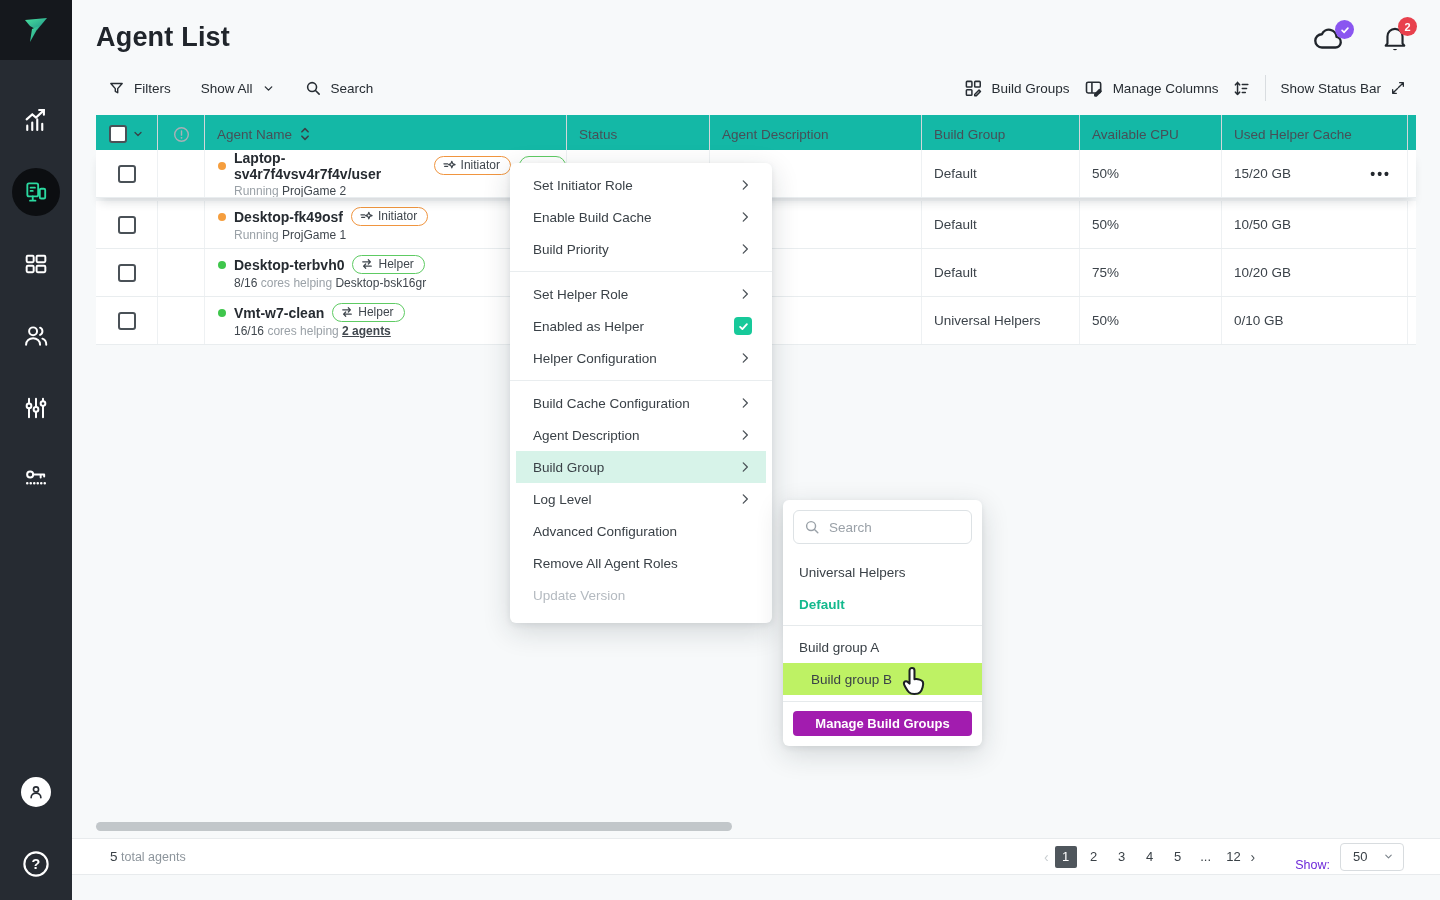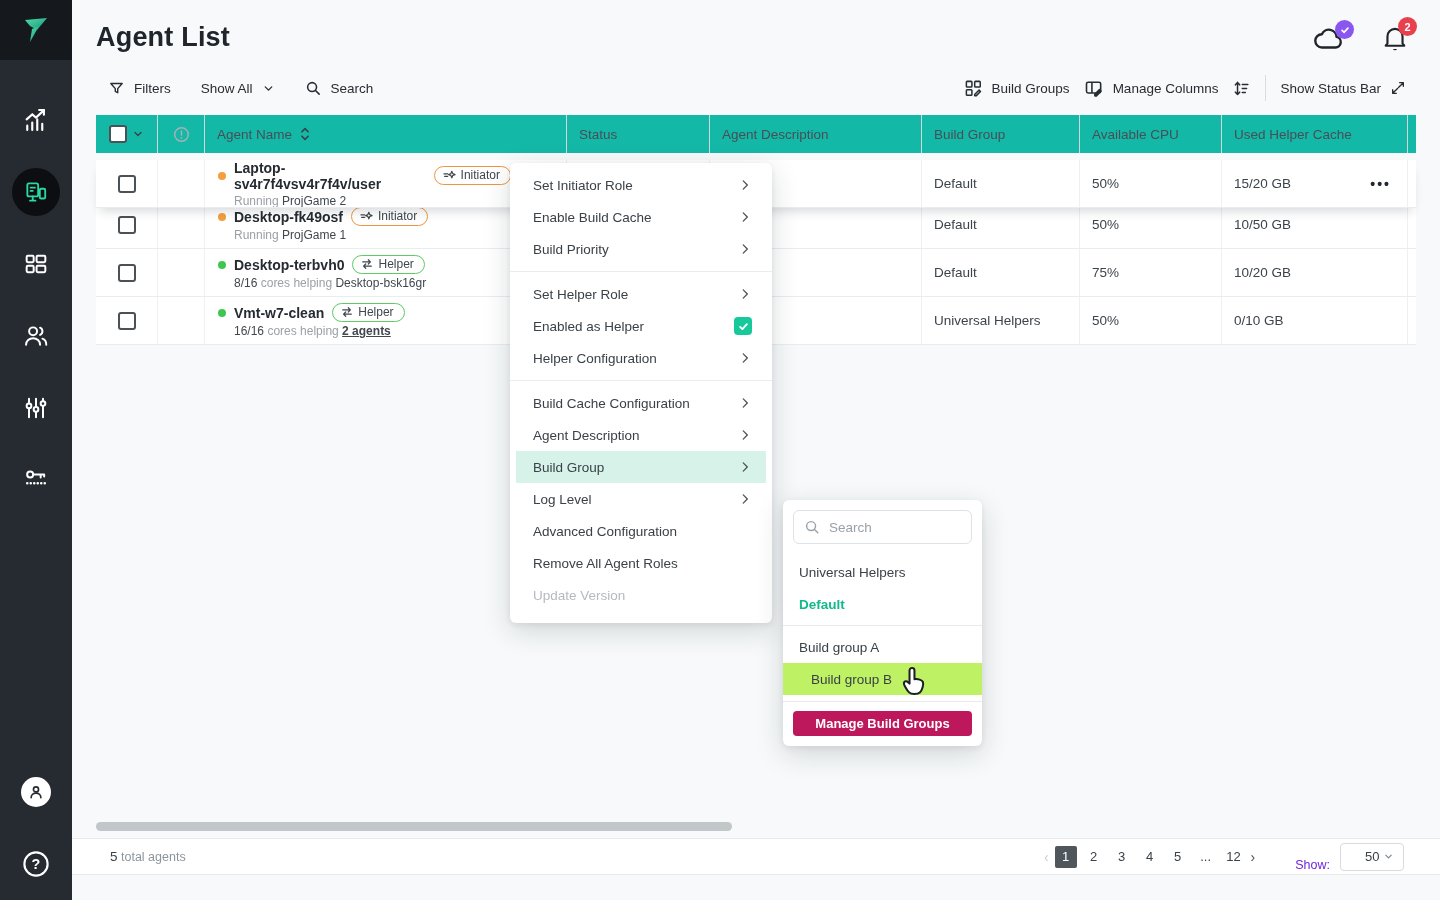--- a/index.html
+++ b/index.html
@@ -62,37 +62,37 @@
               box-shadow:0 8px 28px rgba(25,35,45,.16), 0 2px 6px rgba(25,35,45,.08); z-index:60; padding-top:10px; }
   .search-box { margin:0 10px; height:34px; border:1.5px solid #dde2e5; border-radius:6px; display:flex; align-items:center; gap:8px; padding:0 10px; }
   .search-box input { border:none; outline:none; width:110px; font-size:13.5px; color:#3a4147; font-family:"Liberation Sans",sans-serif; background:transparent; }
   .search-box input::placeholder { color:#9aa1a8; }
   .sub-opts { margin-top:12px; }
   .sub-opt { height:32px; display:flex; align-items:center; padding:0 16px; font-size:13.5px; color:#3a4147; cursor:pointer; }
   .sub-opt.selected { color:#13b98d; font-weight:bold; }
   .sub-opt.hovered { background:#bef264;padding-left:28px; }
   .sub-div { border-top:1px solid #e6eaec; margin:5px 0; }
   .manage-wrap { border-top:1px solid #e6eaec; margin-top:6px; padding:9px 10px 10px 10px; }
-  .manage-btn { width:100%; height:25px; background:#be185d; color:#fff; font-weight:bold; font-size:13px; border:none; border-radius:4px; cursor:pointer; font-family:"Liberation Sans",sans-serif; }
+  .manage-btn { width:100%; height:25px; background:#a21caf; color:#fff; font-weight:bold; font-size:13px; border:none; border-radius:4px; cursor:pointer; font-family:"Liberation Sans",sans-serif; }
   .hand-cursor { position:absolute; left:897px; top:666px; z-index:70; }
 
   
   .hscrollbar { position:absolute; left:96px; top:822px; width:636px; height:9px; border-radius:5px; background:#c2c7ca; z-index:4; cursor:pointer; }
   .footer { position:absolute; left:72px; right:0; top:838px; height:37px; background:#fff; border-top:1px solid #e8ebed; border-bottom:1px solid #e8ebed; display:flex; align-items:center; z-index:3; }
   .total { margin-left:38px; font-size:12.5px; color:#8d959c; }
   .total b { color:#3a4147; font-weight:normal; font-size:13.5px; }
   .pager { margin-left:auto; display:flex; align-items:center; gap:6px; }
   .page-cell { min-width:22px; height:22px; display:flex; align-items:center; justify-content:center; font-size:13px; color:#3a4147; cursor:pointer; padding:0 3px; }
   .page-cell.active { background:#4f565c; color:#fff; border-radius:2px; }
   .pg-arrow { font-size:14px; cursor:pointer; }
   .pg-prev { color:#c9ced1; }
   .pg-next { color:#4a5157; }
   .show-group { display:flex; align-items:center; gap:10px; margin-left:40px; margin-right:36px; }
   .show-label { font-size:12.5px; color:#6d28d9;margin-top:17px; }
-  .size-select { width:64px; height:28px; border:1px solid #d8dcdf; border-radius:4px; background:#fff; display:flex; align-items:center; justify-content:space-between; padding:0 9px 0 24px; font-size:13px; color:#3a4147; cursor:pointer; }
+  .size-select { width:64px; height:28px; border:1px solid #d8dcdf; border-radius:4px; background:#fff; display:flex; align-items:center; justify-content:space-between; padding:0 9px 0 12px; font-size:13px; color:#3a4147; cursor:pointer; }
 
   svg { display:block; }
 </style>
 </head>
 <body>
 
 <div class="app">
 
   <nav class="sidebar">
     <div class="logo-box">
@@ -282,21 +282,21 @@
       </div>
     <div class="th">
         <span>Available CPU</span>
       </div>
     <div class="th">
         <span>Used Helper Cache</span>
       </div>
     <div class="th"></div>
   </div>
 
-  <div class="trow grid-cols" style="top:160px; z-index:10; box-shadow:0 7px 10px -4px rgba(30,40,50,.18);">
+  <div class="trow grid-cols" style="top:150px; z-index:10; box-shadow:0 7px 10px -4px rgba(30,40,50,.18);">
     <div class="td cell-center">
         <span class="checkbox"></span>
       </div>
     <div class="td cell-center"></div>
     <div class="td name-cell">
       <div class="name-line">
         <span class="dot" style="background:#f59e3e"></span>
         <span class="agent-name">Laptop-sv4r7f4vsv4r7f4v/user</span>
         <span class="pill" style="border-color:#f0953f; position:relative; z-index:1;">
           <svg width="13" height="13" viewBox="0 0 14 14" fill="none" stroke="#3f464d" stroke-width="1.3" stroke-linecap="round" stroke-linejoin="round">

